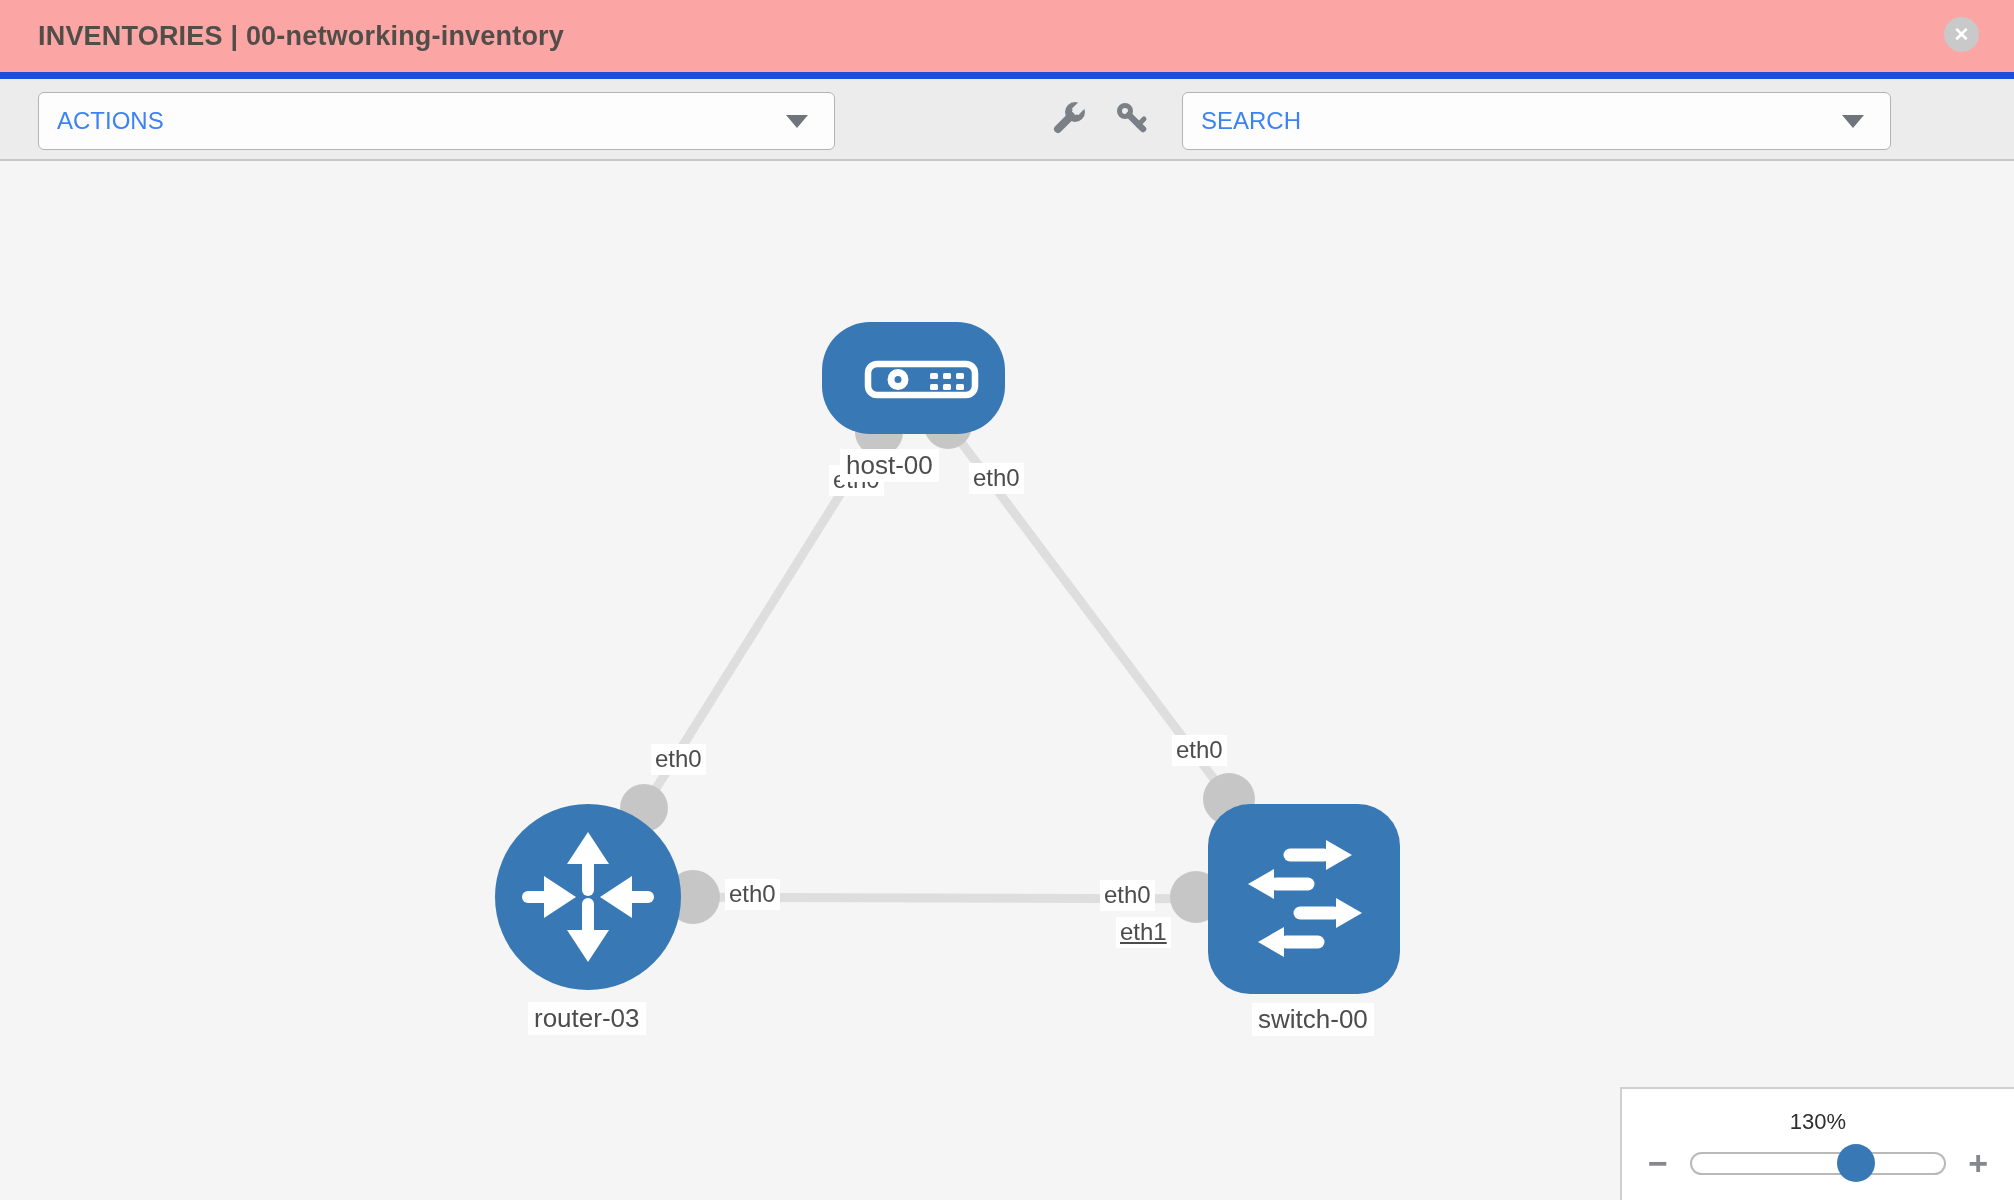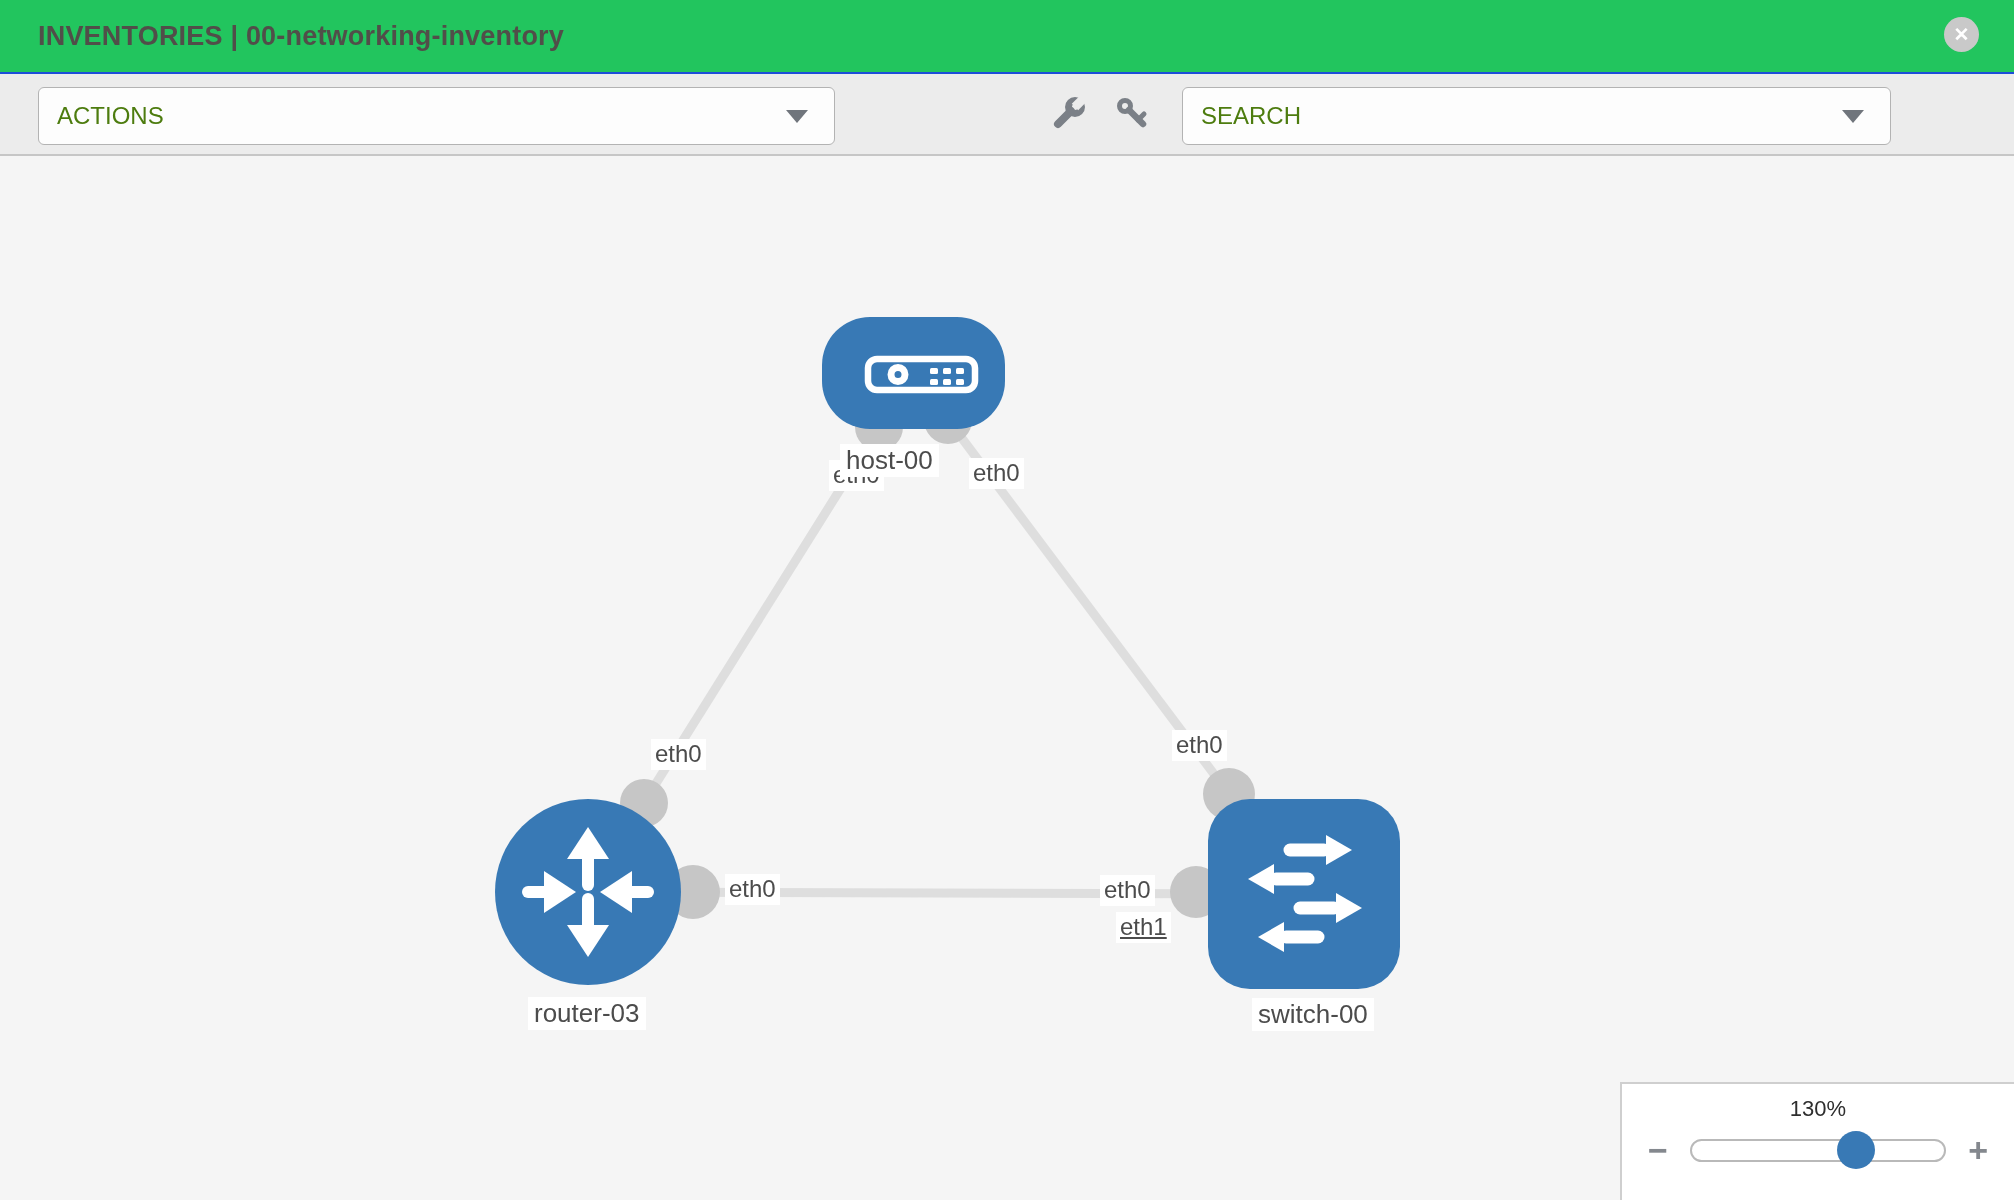--- a/index.html
+++ b/index.html
@@ -2,47 +2,47 @@
 <html><head>
 <meta charset="utf-8">
 <style>
   html,body{margin:0;padding:0;}
   body{
     width:2014px;height:1200px;overflow:hidden;background:#ffffff;
     font-family:"Liberation Sans",sans-serif;
     -webkit-font-smoothing:antialiased;
   }
   
-  .header{position:relative;height:72px;background:#22c55e;border-bottom:2px solid #1d4ed8;}
+  .header{position:relative;height:72px;background:#fca5a5;border-bottom:7px solid #1d4ed8;}
   .page-title{position:absolute;left:38px;top:50%;transform:translateY(-50%);
     font-size:27px;font-weight:bold;color:#514e49;letter-spacing:.2px;}
   .close-btn{position:absolute;right:35px;top:17px;width:35px;height:35px;border-radius:50%;
     background:#c9c9c9;display:flex;align-items:center;justify-content:center;cursor:pointer;}
   .close-x{color:#ffffff;font-size:19px;font-weight:bold;line-height:1;}
   
   .toolbar{position:relative;height:80px;background:#ececec;border-bottom:2px solid #c6c6c6;}
   .select-box{position:absolute;top:13px;height:58px;background:#fdfdfd;border:1px solid #b3b3b3;
     border-radius:6px;box-sizing:border-box;display:flex;align-items:center;padding:0 18px;
-    color:#4d7c0f;font-size:24px;cursor:pointer;}
+    color:#3b82f6;font-size:24px;cursor:pointer;}
   .actions-box{left:38px;width:797px;}
   .search-box{left:1182px;width:709px;}
   .caret{position:absolute;right:26px;top:50%;margin-top:-6px;width:0;height:0;
     border-left:11px solid transparent;border-right:11px solid transparent;border-top:13px solid #70757c;}
   .tool-icon-btn{position:absolute;top:22px;width:36px;height:36px;cursor:pointer;}
   .wrench-btn{left:1050px;} .key-btn{left:1114px;}
   
   .canvas{position:relative;height:1046px;background:#f5f5f5;overflow:hidden;}
   svg.topo{position:absolute;left:0;top:0;display:block;}
   .chip{position:absolute;background:#ffffff;color:#4c4c4c;white-space:nowrap;line-height:1.2;}
   .node-label{font-size:26px;padding:1px 6px;}
   .if-label{font-size:24px;padding:1px 4px;}
   
   .zoom-panel{position:absolute;left:1620px;top:926px;width:394px;height:122px;background:#ffffff;
     border:2px solid #cfcfcf;border-right:none;border-bottom:none;box-sizing:border-box;}
-  .zoom-value{text-align:center;margin-top:12px;font-size:22px;color:#2e2e2e;}
+  .zoom-value{text-align:center;margin-top:20px;font-size:22px;color:#2e2e2e;}
   .zoom-row{display:flex;align-items:center;padding:0 26px;margin-top:11px;}
   .zoom-btn{color:#84888e;font-size:34px;font-weight:bold;line-height:1;cursor:pointer;user-select:none;}
   .slider-track{position:relative;flex:1;height:23px;margin:0 22px;background:#ffffff;
     border:2px solid #b9b9b9;border-radius:13px;box-sizing:border-box;cursor:pointer;}
   .slider-thumb{position:absolute;width:38px;height:38px;border-radius:50%;background:#3879b5;
     top:50%;transform:translate(-50%,-50%);left:65%;cursor:grab;}
 </style>
 </head>
 <body>
 

